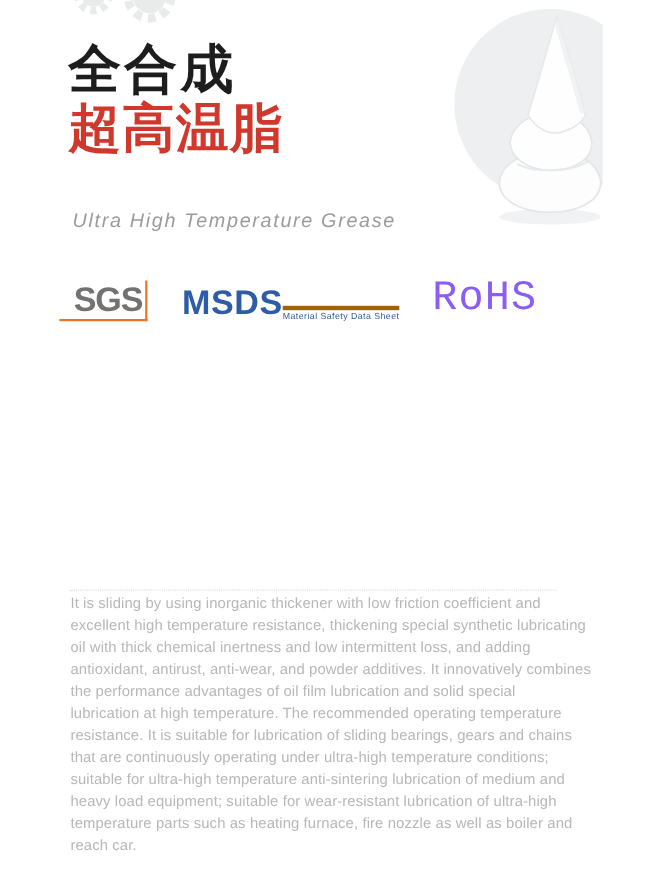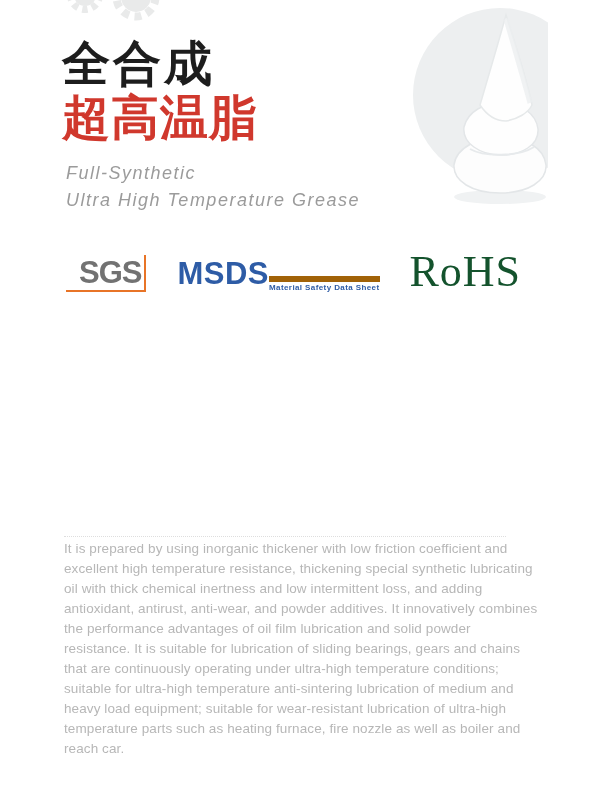--- a/index.html
+++ b/index.html
@@ -21,30 +21,30 @@
   .title-black{top:38px;}
   .title-red{top:92px;font-weight:700;letter-spacing:1px;color:#d0382d;}
 
   .subtitle{position:absolute;left:66px;font-style:italic;font-size:18px;line-height:27px;
             letter-spacing:1.5px;color:#9b9b9b;white-space:nowrap;}
   .sub1{top:160px;} .sub2{top:187px;}
 
   
   .logos{position:absolute;left:63px;top:240px;width:380px;height:52px;
          display:flex;align-items:flex-end;}
-  .sgs{position:relative;margin-left:16px;padding:0 4px 4px 0;}
+  .sgs{position:relative;margin-left:4px;padding:0 4px 4px 0;}
   .sgs-text{font-weight:700;font-size:31px;letter-spacing:-1px;color:#727272;line-height:30px;}
   .sgs-hline{position:absolute;left:-13px;right:-1px;bottom:0;height:2.5px;background:#e87427;}
   .sgs-vline{position:absolute;right:-1px;top:-3px;bottom:0;width:2.5px;background:#e87427;}
   .msds{margin-left:32px;display:flex;align-items:center;text-align:right;}
   .msds-text{font-weight:900;font-size:31px;line-height:30px;color:#2e5ca6;letter-spacing:0.5px;}
-  .msds-caption{margin-top:20px;padding-top:1px;border-top:6px solid #a16207;
-                font-size:8px;font-weight:700;letter-spacing:0.4px;color:#2e5ca6;white-space:nowrap;}
-  .rohs{margin-left:30px;font-family:Liberation Serif, serif;font-size:44px;line-height:36px;
-        color:#14532d;letter-spacing:1px;padding-bottom:2px;}
+  .msds-caption{margin-top:20px;padding-top:1px;border-top:4px solid #a16207;
+                font-size:8px;font-weight:400;letter-spacing:0.4px;color:#2e5ca6;white-space:nowrap;}
+  .rohs{margin-left:30px;font-family:Liberation Mono, monospace;font-size:38px;line-height:36px;
+        color:#8b5cf6;letter-spacing:1px;padding-bottom:2px;}
 
   
   .para-cn{position:absolute;left:63px;top:298px;width:478px;
            font-size:18px;line-height:29px;letter-spacing:0.5px;color:#3f3f3f;
            text-align:justify;text-justify:inter-ideograph;}
   .divider{position:absolute;left:64px;top:536px;width:442px;border-top:1.5px dotted #dedede;}
   .para-en{position:absolute;left:64px;top:541px;width:500px;color:#b7b7b7;}
   .para-en .ln{height:20px;font-size:13.5px;letter-spacing:0.1px;white-space:nowrap;}
 </style>
 </head>
@@ -67,45 +67,45 @@
     <ellipse cx="60" cy="192" rx="46" ry="7" fill="#f0f2f3"></ellipse>
     <path d="M 14,160 C 16,142 40,132 60,132 C 84,132 104,142 106,160 C 107,176 88,188 60,188 C 32,188 13,176 14,160 Z" fill="#fdfdfd" stroke="#e3e6e8" stroke-width="1.5"></path>
     <path d="M 24,122 C 28,106 44,98 62,98 C 80,98 96,108 98,124 C 99,140 82,150 61,150 C 40,150 22,138 24,122 Z" fill="#fefefe" stroke="#e3e6e8" stroke-width="1.5"></path>
     <path d="M 66,10 C 60,32 50,66 40,100 C 48,112 58,116 66,116 C 78,114 88,108 92,100 C 84,64 72,30 66,10 Z" fill="#fefefe" stroke="#e6e9ea" stroke-width="1.5"></path>
     <path d="M 66,14 C 74,42 84,76 90,98" fill="none" stroke="#eceff0" stroke-width="5" opacity="0.8"></path>
     <path d="M 30,144 C 44,152 78,152 94,142" fill="none" stroke="#e7eaec" stroke-width="2"></path>
   </svg>
 
   <div class="title-cn title-black">全合成</div>
   <div class="title-cn title-red">超高温脂</div>
-  <div class="subtitle sub1">Full-Synthetic</div>
   <div class="subtitle sub2">Ultra High Temperature Grease</div>
 
   <div class="logos">
     <div class="sgs">
       <span class="sgs-text">SGS</span>
       <span class="sgs-hline"></span>
       <span class="sgs-vline"></span>
     </div>
     <div class="msds">
       <span class="msds-text">MSDS</span>
       <span class="msds-caption">Material Safety Data Sheet</span>
     </div>
     <div class="rohs">RoHS</div>
   </div>
 
 
   <div class="divider"></div>
 
   <div class="para-en">
-    <div class="ln">It is prepared by using inorganic thickener with low friction coefficient and</div>
+    <div class="ln">It is sliding by using inorganic thickener with low friction coefficient and</div>
     <div class="ln">excellent high temperature resistance, thickening special synthetic lubricating</div>
     <div class="ln">oil with thick chemical inertness and low intermittent loss, and adding</div>
     <div class="ln">antioxidant, antirust, anti-wear, and powder additives. It innovatively combines</div>
-    <div class="ln">the performance advantages of oil film lubrication and solid powder</div>
+    <div class="ln">the performance advantages of oil film lubrication and solid special</div>
+    <div class="ln">lubrication at high temperature. The recommended operating temperature</div>
     <div class="ln">resistance. It is suitable for lubrication of sliding bearings, gears and chains</div>
     <div class="ln">that are continuously operating under ultra-high temperature conditions;</div>
     <div class="ln">suitable for ultra-high temperature anti-sintering lubrication of medium and</div>
     <div class="ln">heavy load equipment; suitable for wear-resistant lubrication of ultra-high</div>
     <div class="ln">temperature parts such as heating furnace, fire nozzle as well as boiler and</div>
     <div class="ln">reach car.</div>
   </div>
 
 </div>
 

